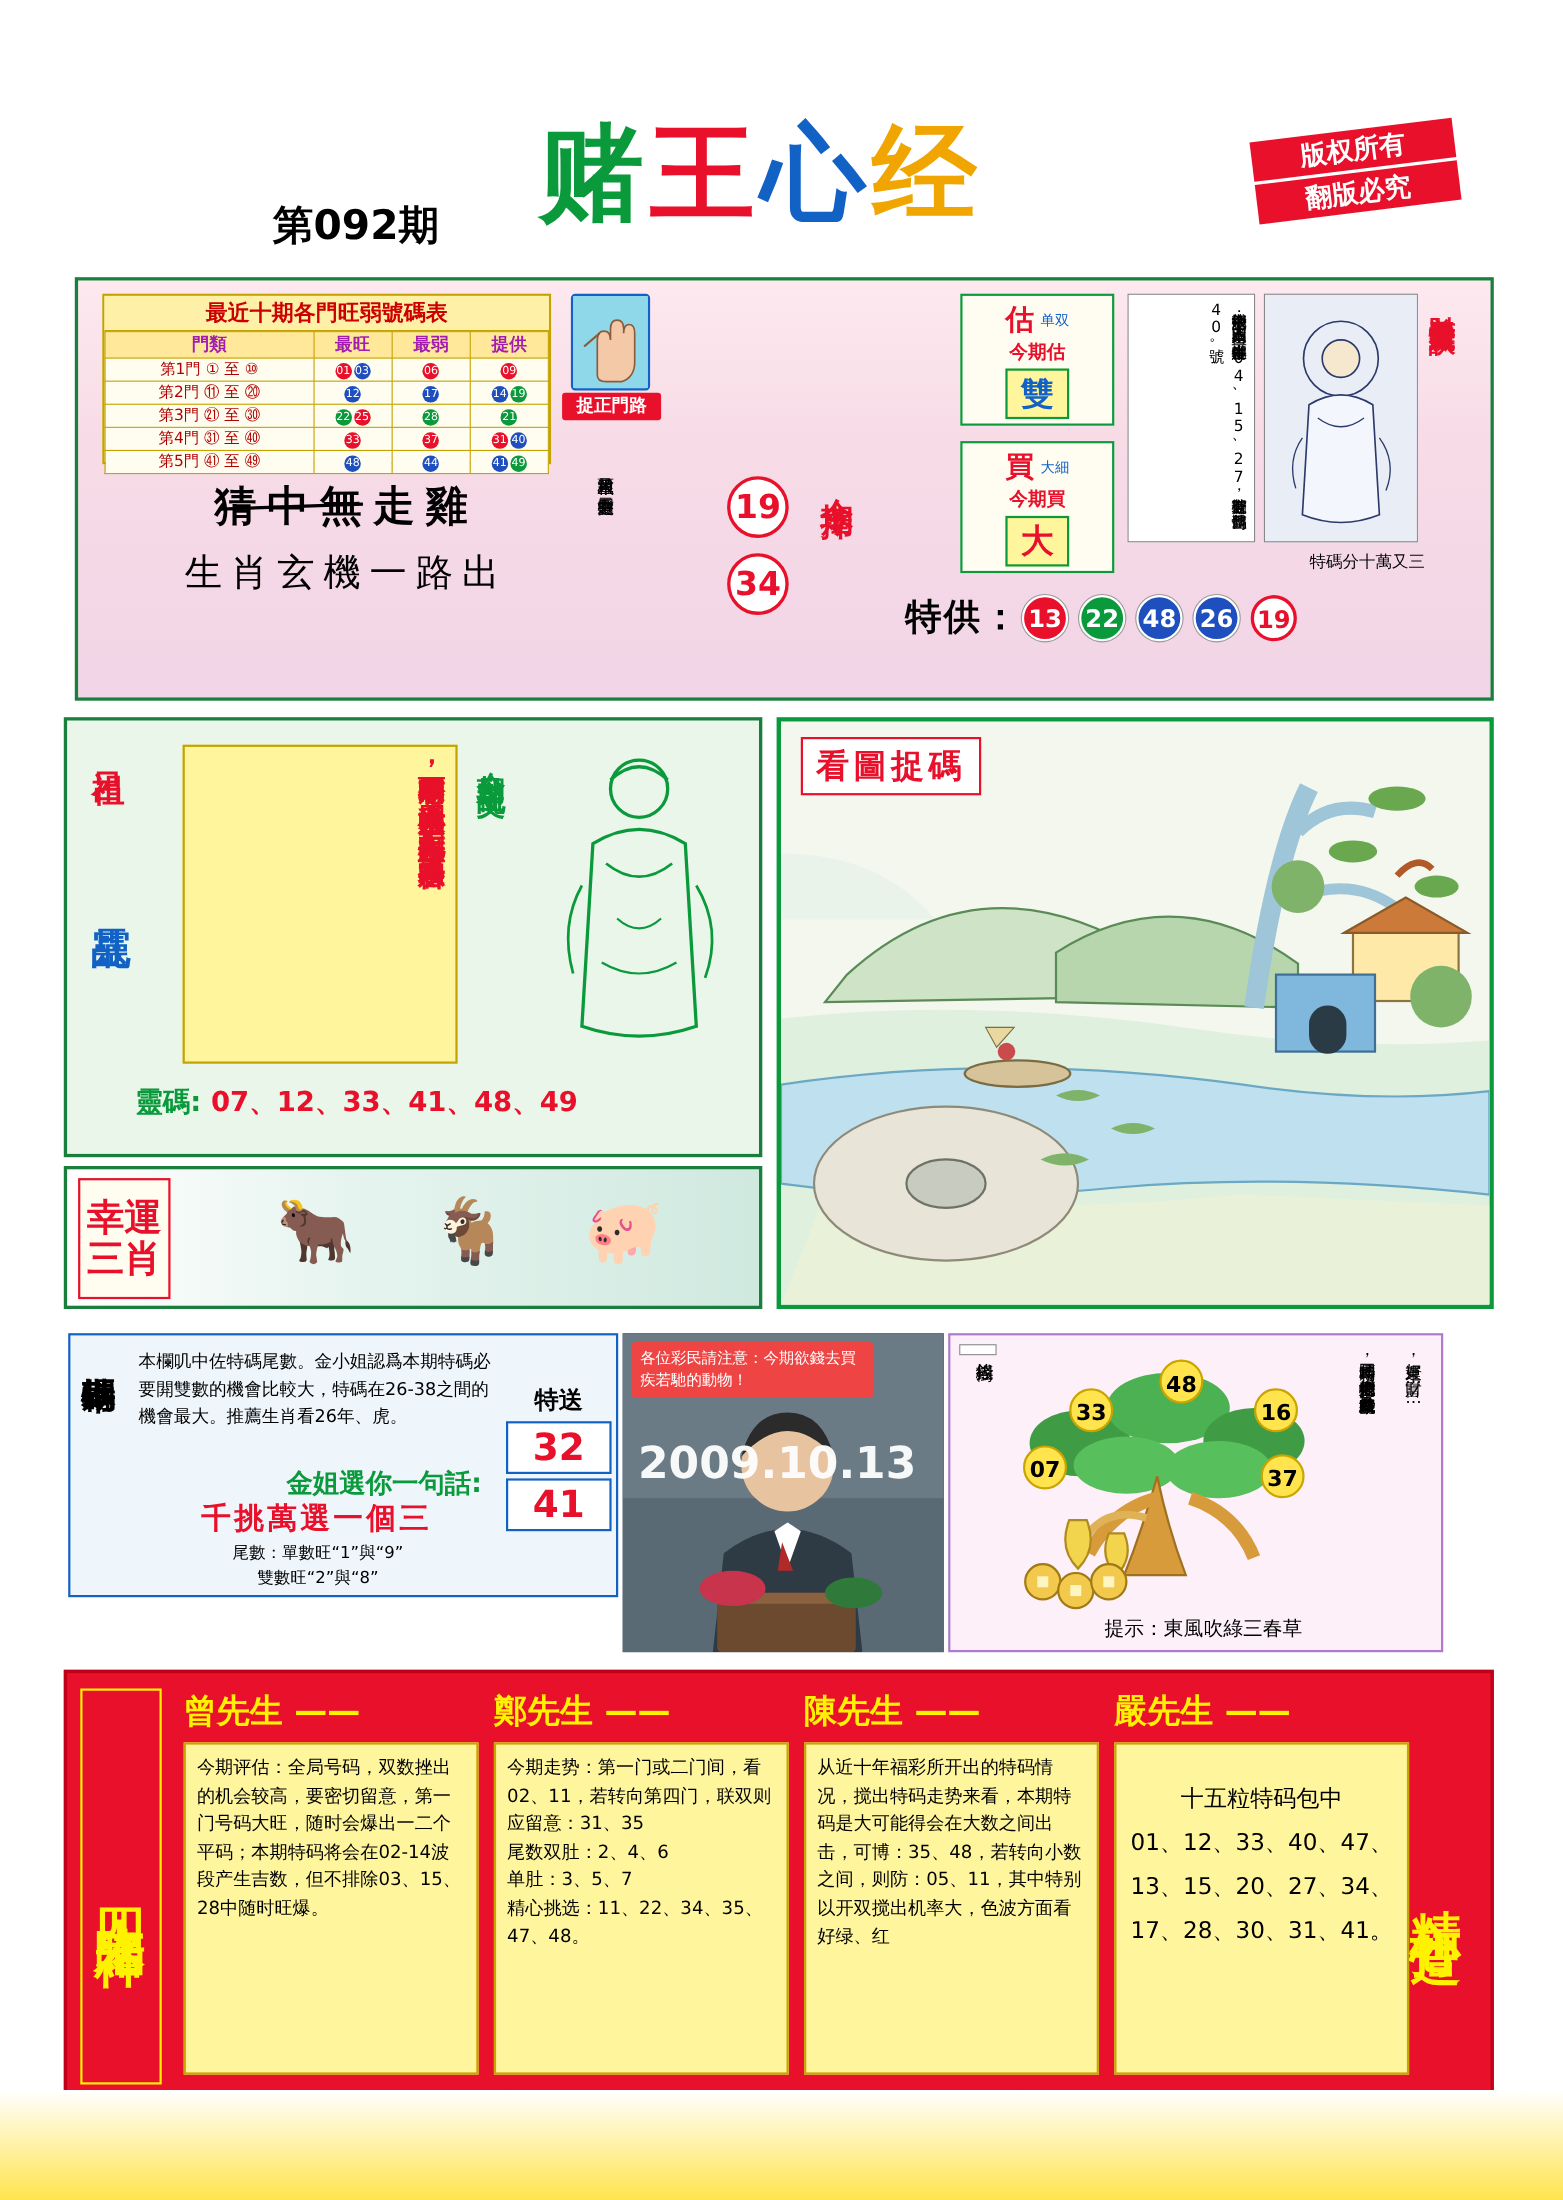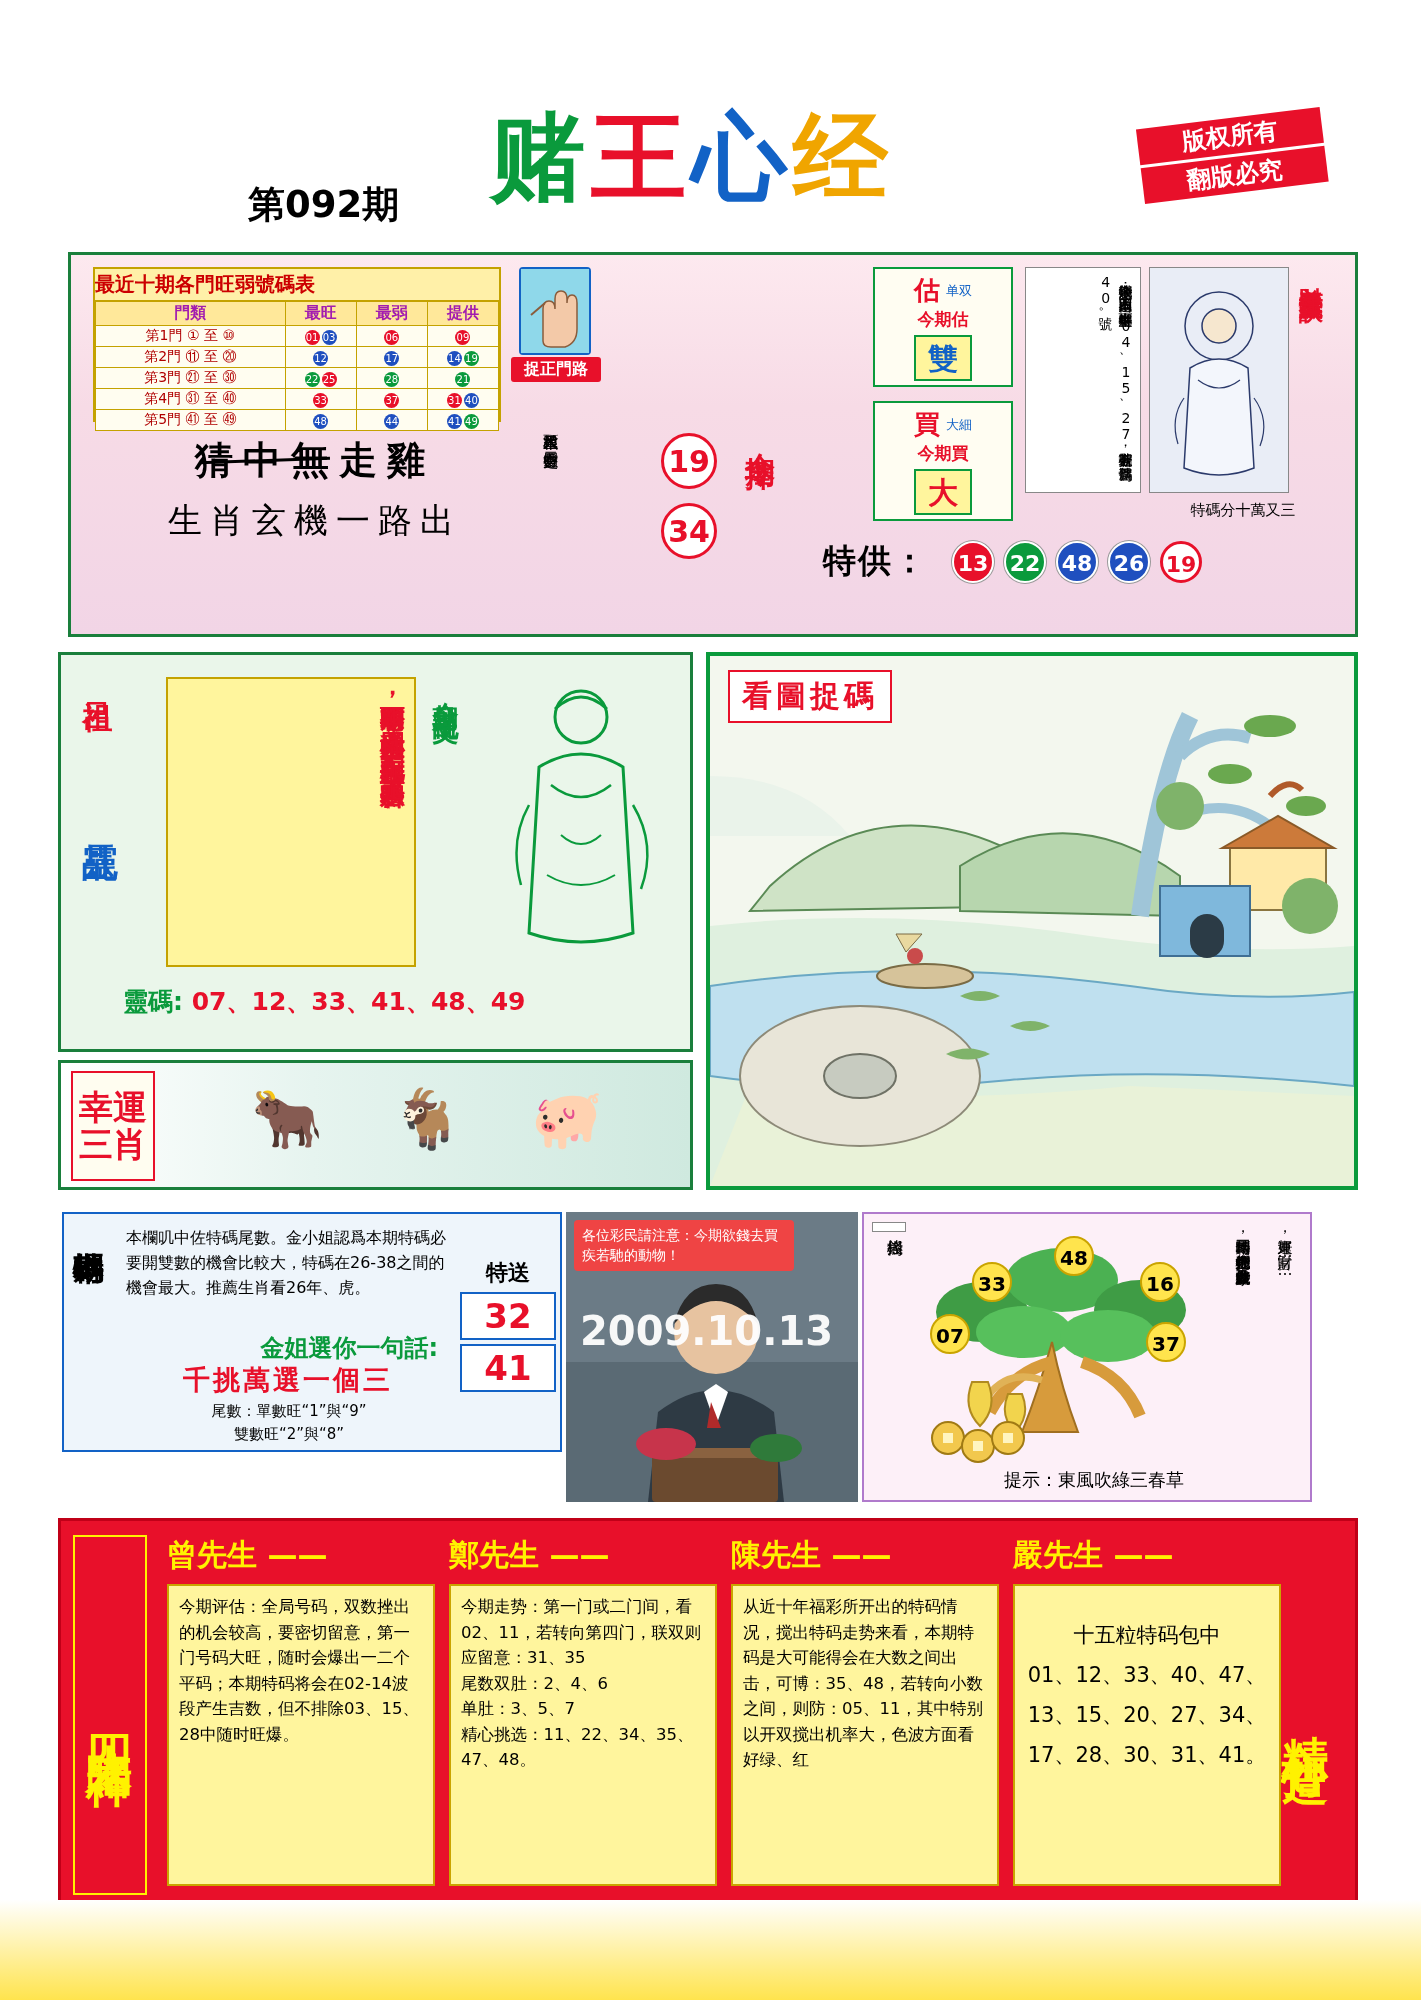--- a/index.html
+++ b/index.html
@@ -54,21 +54,21 @@
     border: 3px solid #1a7f3c;
     background: linear-gradient(180deg,#fde9ef 0%, #f7dbe6 40%, #f2d5e6 100%);
   }
   .sec1-left { position: absolute; left: 0; top: 0; width: 740px; height: 379px; }
 
   .tbl-wrap {
     position: absolute; left: 22px; top: 12px; width: 408px; height: 155px;
     background: #fff8d6; border: 2px solid #c4a200;
   }
   .tbl-title {
-    background: #fff0a8; color: #cc0000;
+    text-align: center; background: #fff0a8; color: #cc0000;
     font-weight: bold; font-size: 20px; padding: 2px 0;
     font-family: "DejaVu Sans", sans-serif;
     border-bottom: 1px solid #c4a200;
   }
   table.rank { width: 100%; border-collapse: collapse; font-size: 14px; }
   table.rank th {
     background: #ffe89a; color: #a21caf; font-size: 16px;
     border: 1px solid #c4a200; padding: 1px 1px; font-family: "DejaVu Sans", sans-serif;
   }
   table.rank td {
@@ -171,21 +171,21 @@
     writing-mode: vertical-rl; text-orientation: upright;
     font-size: 24px; font-weight: bold; color: #e8102a; letter-spacing: 2px;
     font-family: "DejaVu Sans", serif;
   }
   .deity-cap {
     position: absolute; left: 330px; top: 246px; width: 200px; text-align: center;
     font-size: 15px; color: #000; font-family: "DejaVu Sans", serif;
   }
   .tegong {
     position: absolute; left: 10px; top: 284px; width: 530px;
-    display: flex; align-items: center; gap: 24px;
+    display: flex; align-items: center; gap: 1px;
   }
   .tegong-lbl {
     font-size: 33px; font-weight: bold; color: #000; letter-spacing: 2px;
     font-family: "DejaVu Sans", serif;
   }
   .ball-m {
     width: 42px; height: 42px; border-radius: 50%; color: #fff;
     font-size: 22px; font-weight: bold; text-align: center; line-height: 42px;
     font-family: "DejaVu Sans", sans-serif; border: 2px solid #fff;
     box-shadow: 0 0 0 1px #999;

